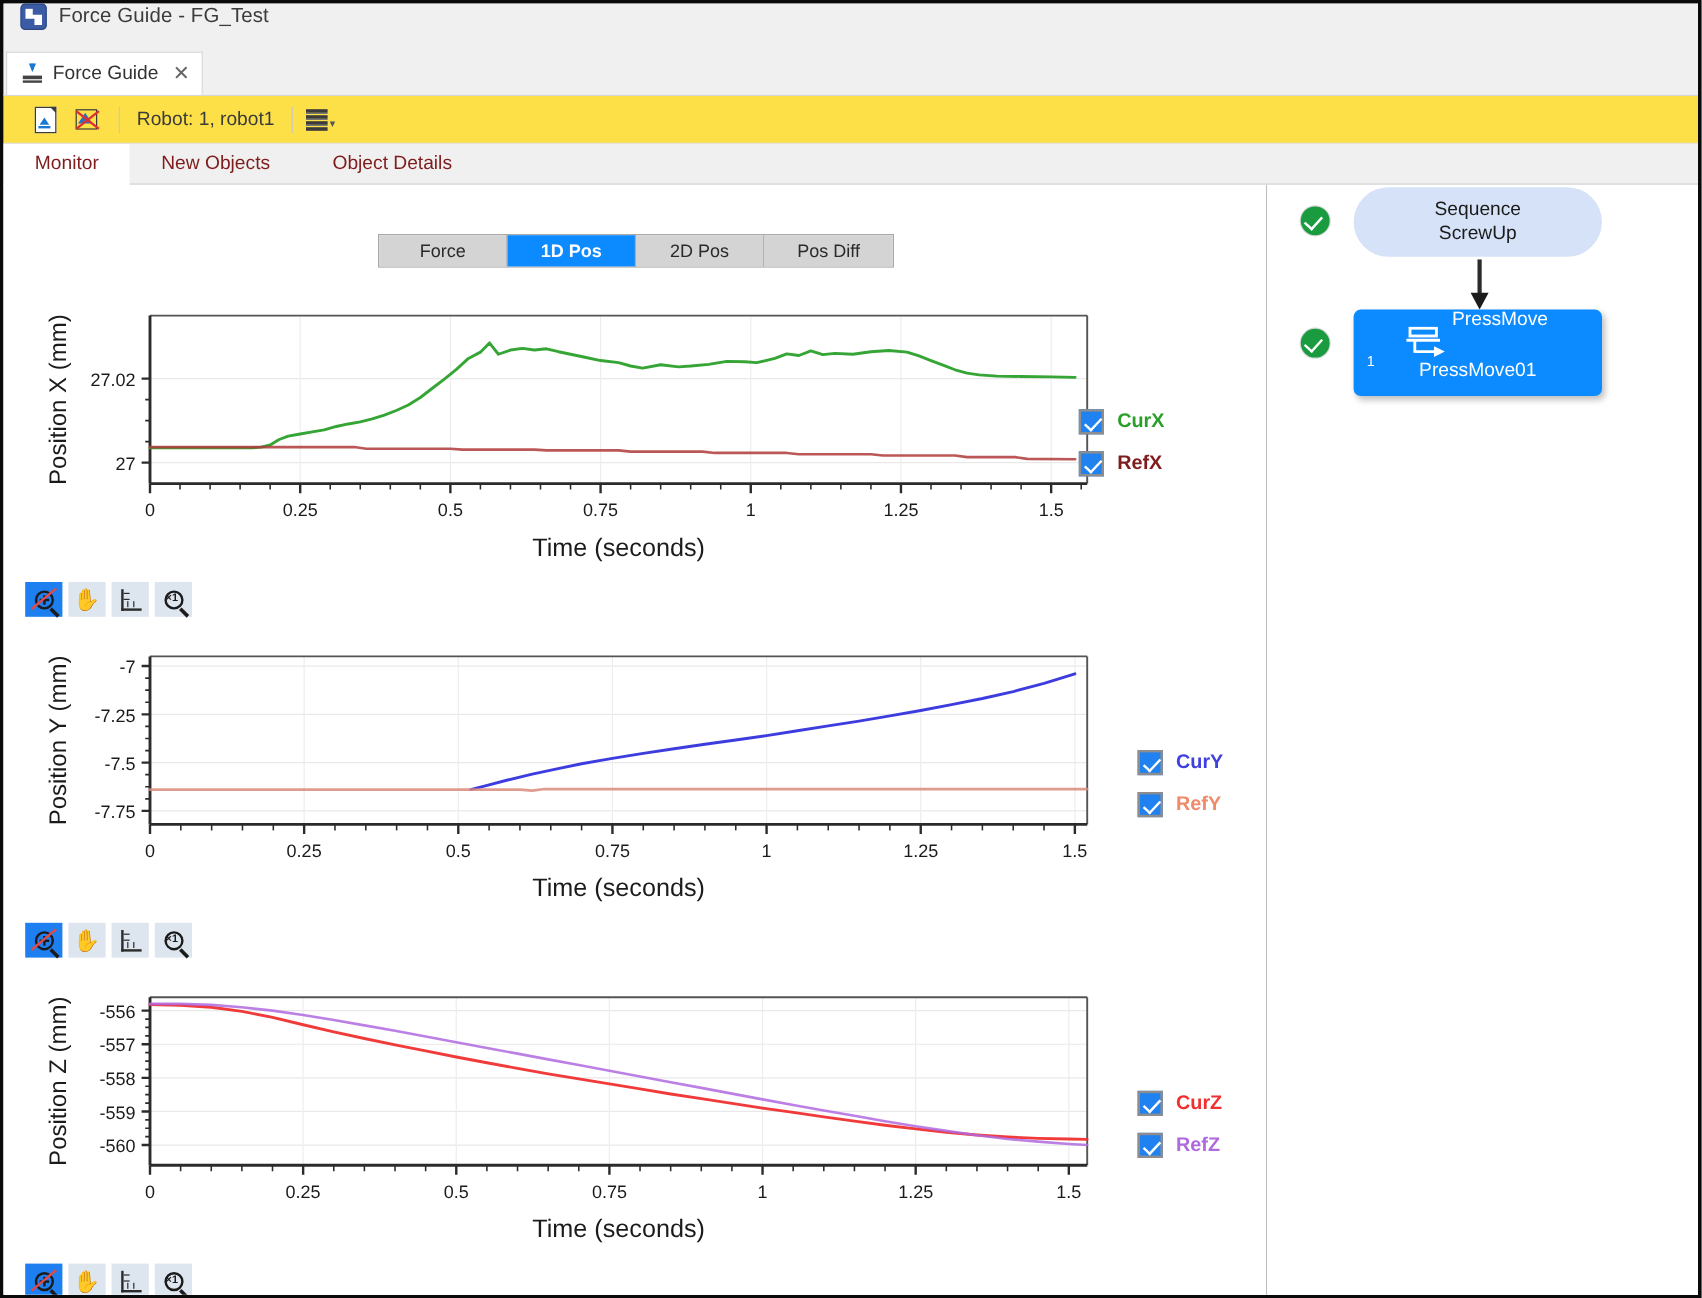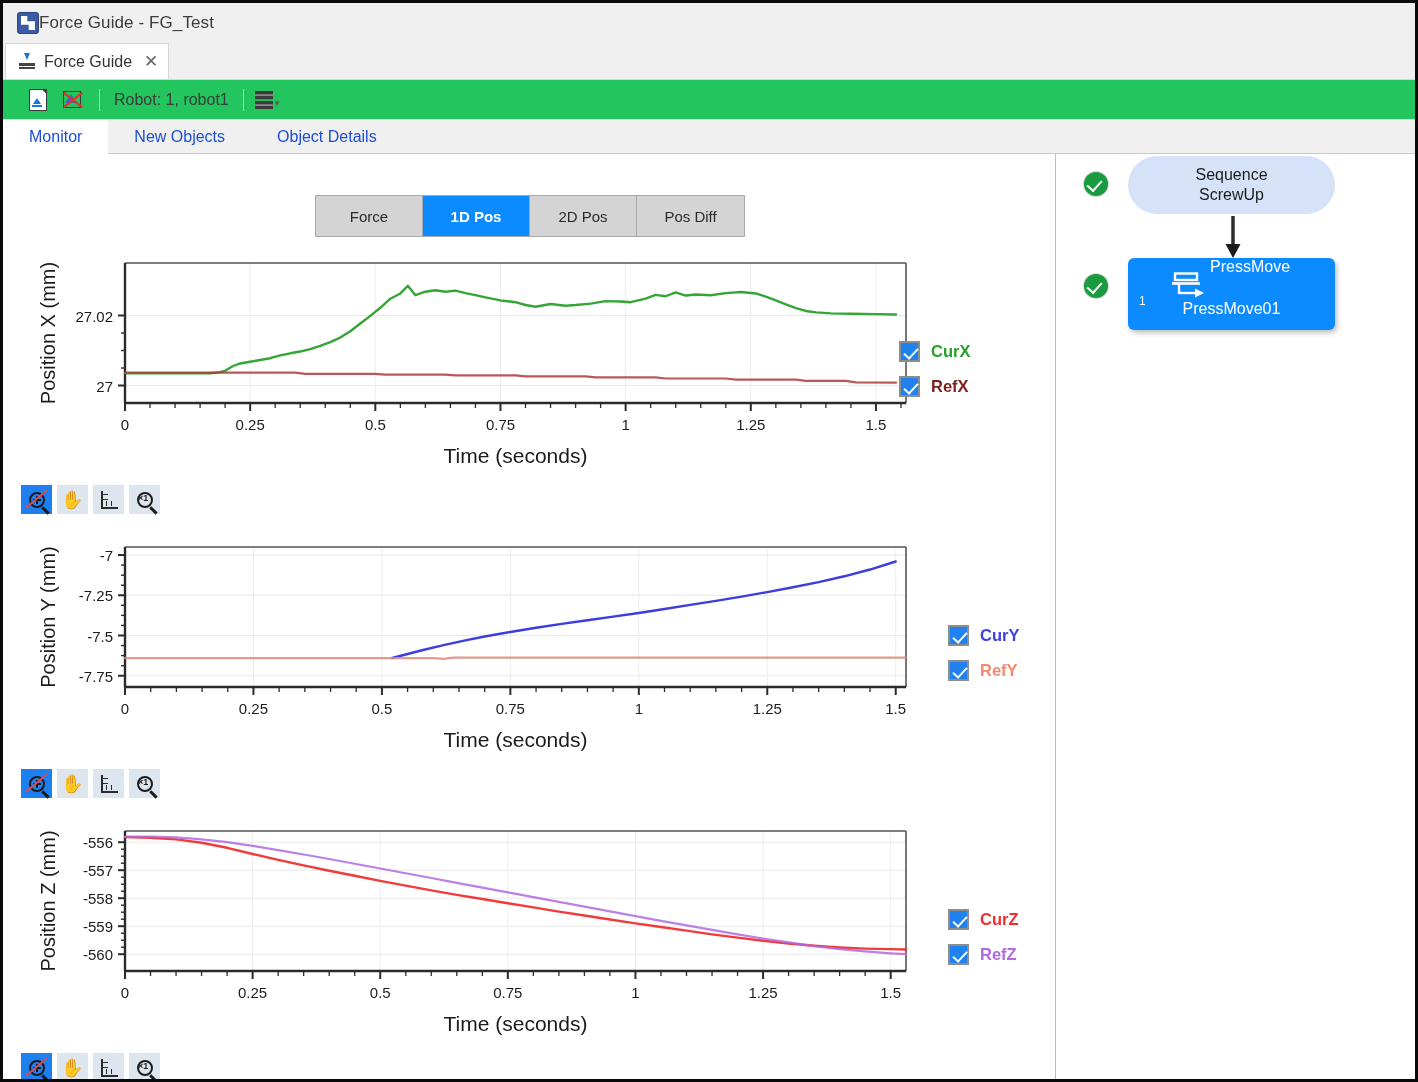--- a/index.html
+++ b/index.html
@@ -11,21 +11,21 @@
   .app-window{
     position:absolute;left:0;top:0;width:1418px;height:1082px;
     box-sizing:border-box;
     border:3px solid #0a0a0a;
     background:#f0f0f0;
     display:flex;flex-direction:column;
   }
   
   .titlebar{
     height:40px;flex:0 0 40px;background:#f0f0f0;
-    display:flex;align-items:center;padding-left:14px;
+    display:flex;gap:10px;padding-left:14px;
     box-sizing:border-box;
   }
   .app-icon{
     width:22px;height:22px;border-radius:4px;
     background:#3b5ba5;position:relative;flex:0 0 22px;
     box-shadow:inset 0 0 0 1px #2c4780;
   }
   .app-icon:before{
     content:"";position:absolute;left:4px;top:4px;width:14px;height:14px;
     background:#ffffff;
@@ -51,21 +51,21 @@
     border-top:7px solid #1878d4;
   }
   .doctab-icon .stem{position:absolute;left:8px;top:0;width:2px;height:5px;background:#1878d4;}
   .doctab-icon .base{position:absolute;left:1px;top:10px;width:16px;height:3px;background:#444;}
   .doctab-icon .base2{position:absolute;left:1px;top:14px;width:16px;height:2px;background:#444;}
   .doctab-label{font-size:16px;color:#333;}
   .doctab-close{font-size:17px;color:#666;margin-left:4px;cursor:pointer;line-height:1;}
 
   
   .toolbar{
-    height:40px;flex:0 0 40px;background:#22c55e;
+    height:40px;flex:0 0 40px;background:#fde047;
     display:flex;align-items:center;gap:0;padding-left:18px;
     box-sizing:border-box;border-bottom:1px solid #e2e2e2;
   }
   .tb-btn{width:34px;height:30px;display:flex;align-items:center;justify-content:center;cursor:pointer;}
   .tb-sep{width:1px;height:22px;background:#c8c8c8;margin:0 10px;}
   .tb-label{font-size:16px;color:#3b3b3b;padding:0 4px;white-space:nowrap;}
   .tb-dropdown{display:flex;align-items:flex-end;gap:1px;cursor:pointer;}
   .tb-caret{font-size:9px;color:#555;padding-bottom:3px;}
 
   
@@ -91,39 +91,39 @@
   .ic-rows b:nth-of-type(1){top:5.6px;} .ic-rows b:nth-of-type(2){top:10.6px;} .ic-rows b:nth-of-type(3){top:15.6px;}
 
   
   .viewtabs{
     height:34px;flex:0 0 34px;background:#f0f0f0;
     display:flex;align-items:stretch;box-sizing:border-box;
     border-bottom:1px solid #c9c9c9;
   }
   .vtab{
     display:flex;align-items:center;justify-content:center;
-    font-size:16px;color:#1d4ed8;padding:0 26px;cursor:pointer;
+    font-size:16px;color:#7f1d1d;padding:0 26px;cursor:pointer;
     box-sizing:border-box;
   }
   .vtab.active{background:#ffffff;border-bottom:1px solid #ffffff;margin-bottom:-1px;}
 
   
   .bodysplit{flex:1 1 auto;display:flex;min-height:0;background:#ffffff;}
   .left-pane{
     width:1053px;flex:0 0 1053px;background:#ffffff;
     border-right:1px solid #bdbdbd;box-sizing:border-box;
     position:relative;overflow:hidden;
   }
   .right-pane{flex:1 1 auto;background:#ffffff;position:relative;}
 
   
   .segwrap{position:absolute;left:312px;top:41px;display:flex;
     border:1px solid #a9a9a9;box-sizing:border-box;}
   .seg{
-    width:107px;height:40px;display:flex;align-items:center;justify-content:center;
+    width:107px;height:26px;display:flex;align-items:center;justify-content:center;
     font-size:15px;color:#2a2a2a;background:#d4d4d4;cursor:pointer;
     border-right:1px solid #a9a9a9;box-sizing:border-box;
   }
   .seg:last-child{border-right:none;}
   .seg.active{background:#0b8bff;color:#ffffff;font-weight:bold;}
 
   .seqcaption{
     position:absolute;left:0;top:75px;width:1053px;text-align:center;
     font-size:16px;color:#2a2a2a;
   }

